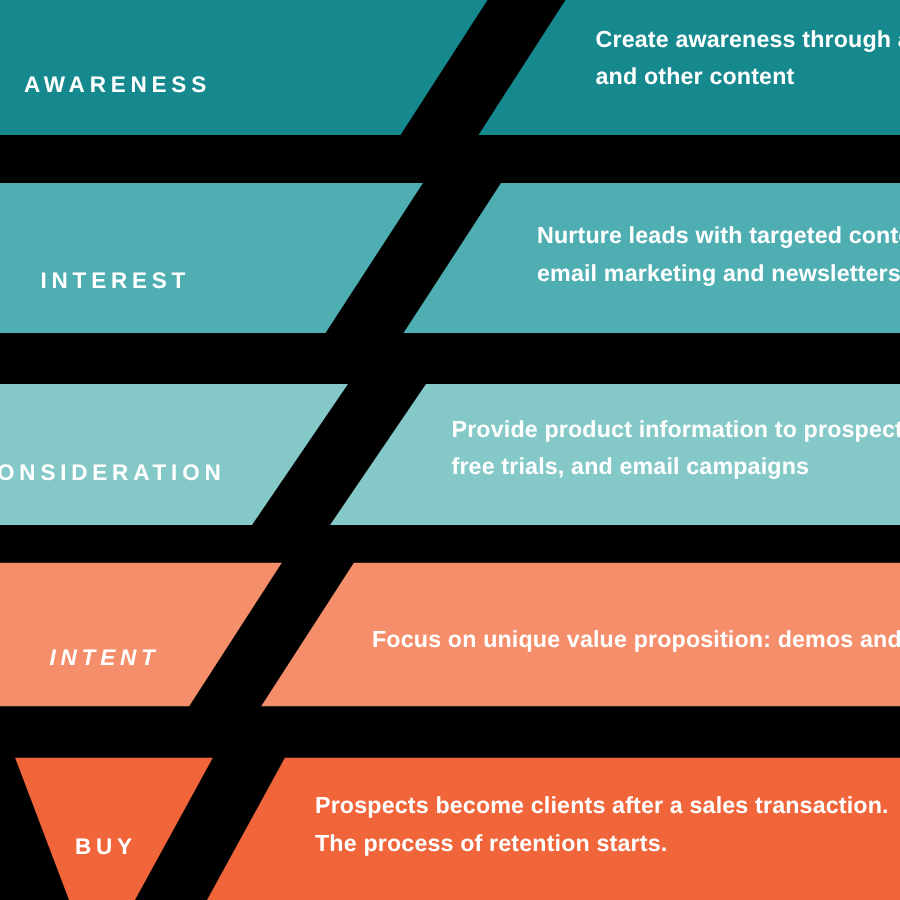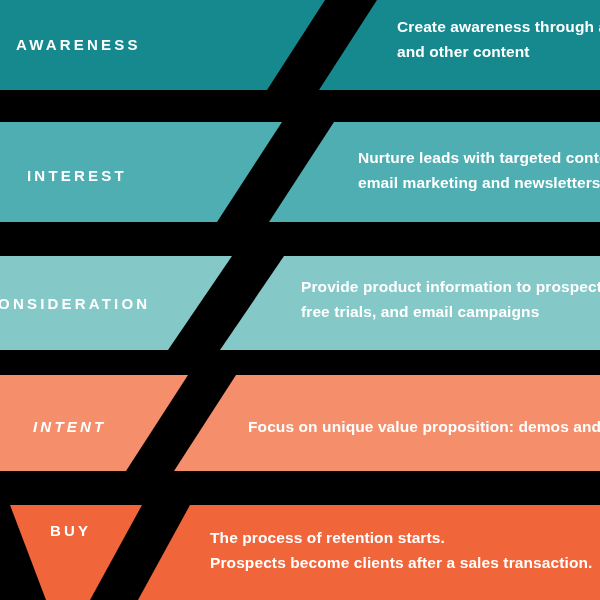--- a/index.html
+++ b/index.html
@@ -34,20 +34,21 @@
     height: 100%;
   }
   .stage-label {
     position: absolute;
     color: #ffffff;
     font-weight: bold;
     font-size: 15px;
     letter-spacing: 3.2px;
     white-space: nowrap;
     line-height: 1;
+    margin-top: 12px;
   }
   .stage-desc {
     position: absolute;
     color: #ffffff;
     font-weight: bold;
     font-size: 15.5px;
     line-height: 1.62;
     white-space: nowrap;
     letter-spacing: 0.1px;
   }
@@ -111,18 +112,18 @@
       <span class="desc-line">Focus on unique value proposition: demos and webinars</span>
     </div>
     <div class="funnel-stage" style="top: 505px; height: 95px;">
       <div class="stage-shape">
         <svg viewBox="0 0 600 95" preserveAspectRatio="none">
           <polygon points="10,0 142,0 90,95 46,95" fill="#F0653A"></polygon>
           <polygon points="190,0 600,0 600,95 138,95" fill="#F0653A"></polygon>
         </svg>
       </div>
     </div>
-    <div class="stage-label" style="left: 50px; top: 523px;">BUY</div>
+    <div class="stage-label" style="left: 50px; top: 545px;">BUY</div>
     <div class="stage-desc" style="left: 210px; top: 525px;">
+      <span class="desc-line">Prospects become clients after a sales transaction.</span>
       <span class="desc-line">The process of retention starts.</span>
-      <span class="desc-line">Prospects become clients after a sales transaction.</span>
     </div>
   </div>
 
 </body></html>

